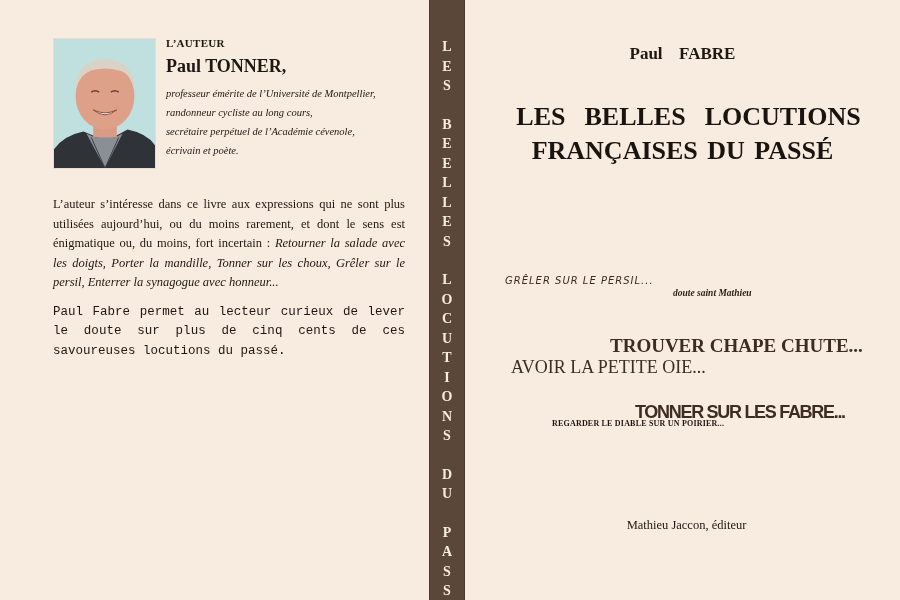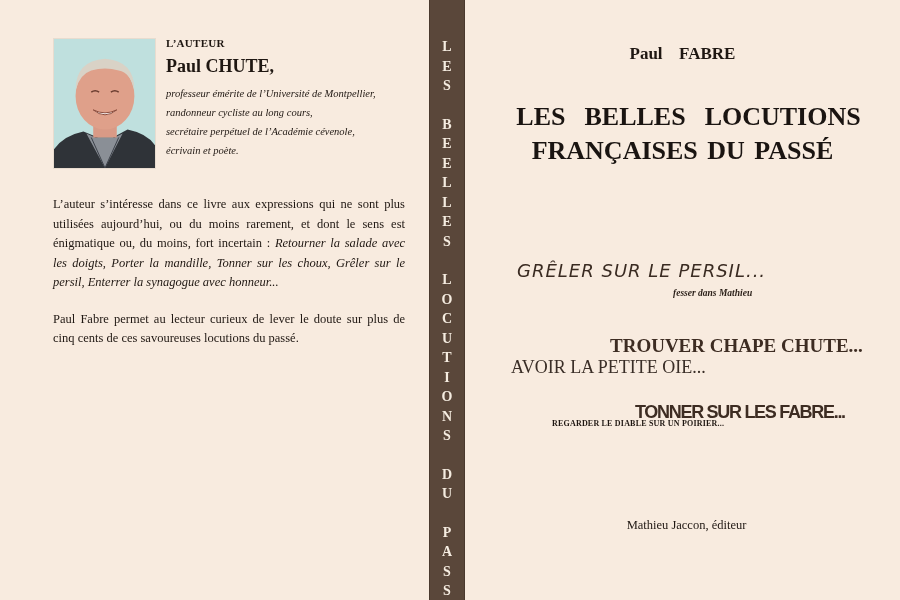--- a/index.html
+++ b/index.html
@@ -36,21 +36,21 @@
       position: absolute; left: 166px; top: 84px; width: 260px;
       font-size: 10.5px; font-style: italic; line-height: 19px; color: #1f1712;
     }
     .author-bio div { white-space: nowrap; }
     .description {
       position: absolute; left: 53px; top: 195px; width: 352px;
       font-size: 12.5px; line-height: 19.5px; text-align: justify; color: #1f1712;
     }
     .description em { font-style: italic; }
     .description p { margin: 0; }
-    .description p + p { margin-top: 17px; }
+    .description p + p { margin-top: 10px; font-family: Liberation Mono, monospace; }
 
     
     .spine-text {
       position: absolute; left: 0; top: 37px; width: 100%;
       display: flex; flex-direction: column; align-items: center;
       color: #f5ece0; font-weight: bold; font-size: 14px; line-height: 19.5px;
     }
     .spine-word { display: flex; flex-direction: column; align-items: center; }
     .spine-word + .spine-word { margin-top: 19px; }
     .spine-letter { display: block; text-align: center; }
@@ -61,23 +61,23 @@
       text-align: center; font-size: 17px; font-weight: bold; color: #1f1712;
       word-spacing: 4px;
     }
     .front-title {
       position: absolute; left: 0; top: 100px; width: 100%;
       text-align: center; font-size: 26px; font-weight: bold; line-height: 34px;
       color: #1a1411; word-spacing: 3px;
     }
     .phrase { position: absolute; white-space: nowrap; color: #3a2b22; }
     .p1 {
-      left: 40px; top: 260px;
-      font-family: "DejaVu Sans", sans-serif; font-style: italic; font-size: 18px;
-      letter-spacing: 1px; color: #3a2b22; margin-left: 12px;
+      left: 40px; top: 275px;
+      font-family: "DejaVu Sans", sans-serif; font-style: italic; font-size: 10px;
+      letter-spacing: 1px; color: #3a2b22;
     }
     .p2 {
       left: 208px; top: 288px;
       font-family: "Liberation Serif", serif; font-style: italic; font-weight: bold;
       font-size: 9.5px; color: #2a1f18;
     }
     .p3 {
       left: 145px; top: 315px;
       font-family: "Liberation Serif", serif; font-weight: bold; font-size: 19px;
       color: #3d2c22;
@@ -122,21 +122,21 @@
 
       <path d="M22 52 Q22 22 52 20 Q82 22 82 52 Q78 34 66 32 Q52 28 38 32 Q26 36 22 52 Z" fill="#d9d2c6"></path>
 
       <path d="M38 54 Q42 51 46 54" stroke="#6b3d30" stroke-width="1.5" fill="none"></path>
       <path d="M58 54 Q62 51 66 54" stroke="#6b3d30" stroke-width="1.5" fill="none"></path>
 
       <path d="M40 72 Q52 82 64 72 Q52 78 40 72 Z" fill="#fff" stroke="#8a4a3a" stroke-width="1"></path>
     </svg>
   </div>
   <div class="author-heading">L’AUTEUR</div>
-  <div class="author-name">Paul CHUTE,</div>
+  <div class="author-name">Paul TONNER,</div>
   <div class="author-bio">
     <div>professeur émérite de l’Université de Montpellier,</div>
     <div>randonneur cycliste au long cours,</div>
     <div>secrétaire perpétuel de l’Académie cévenole,</div>
     <div>écrivain et poète.</div>
   </div>
   <div class="description">
     <p><span>L’auteur s’intéresse dans ce livre aux expressions qui ne sont plus utilisées aujourd’hui, ou du moins rarement, et dont le sens est énigmatique ou, du moins, fort incertain : </span><em>Retourner la salade avec les doigts, Porter la mandille, Tonner sur les choux, Grêler sur le persil, Enterrer la synagogue avec honneur...</em></p>
     <p>Paul Fabre permet au lecteur curieux de lever le doute sur plus de cinq cents de ces savoureuses locutions du passé.</p>
   </div>
@@ -182,19 +182,19 @@
     </div>
 </div>
 
 <div class="front-cover">
   <div class="front-author" style="white-space:pre;">Paul  FABRE</div>
   <div class="front-title">
     <div style="white-space:pre;padding-left:12px;">LES  BELLES  LOCUTIONS</div>
     <div>FRANÇAISES DU PASSÉ</div>
   </div>
   <div class="phrase p1">GRÊLER SUR LE PERSIL...</div>
-  <div class="phrase p2">fesser dans Mathieu</div>
+  <div class="phrase p2">doute saint Mathieu</div>
   <div class="phrase p3">TROUVER CHAPE CHUTE...</div>
   <div class="phrase p4">AVOIR LA PETITE OIE...</div>
   <div class="phrase p5">TONNER SUR LES FABRE...</div>
   <div class="phrase p6">REGARDER LE DIABLE SUR UN POIRIER...</div>
   <div class="publisher">Mathieu Jaccon, éditeur</div>
 </div>
 
 </body></html>

